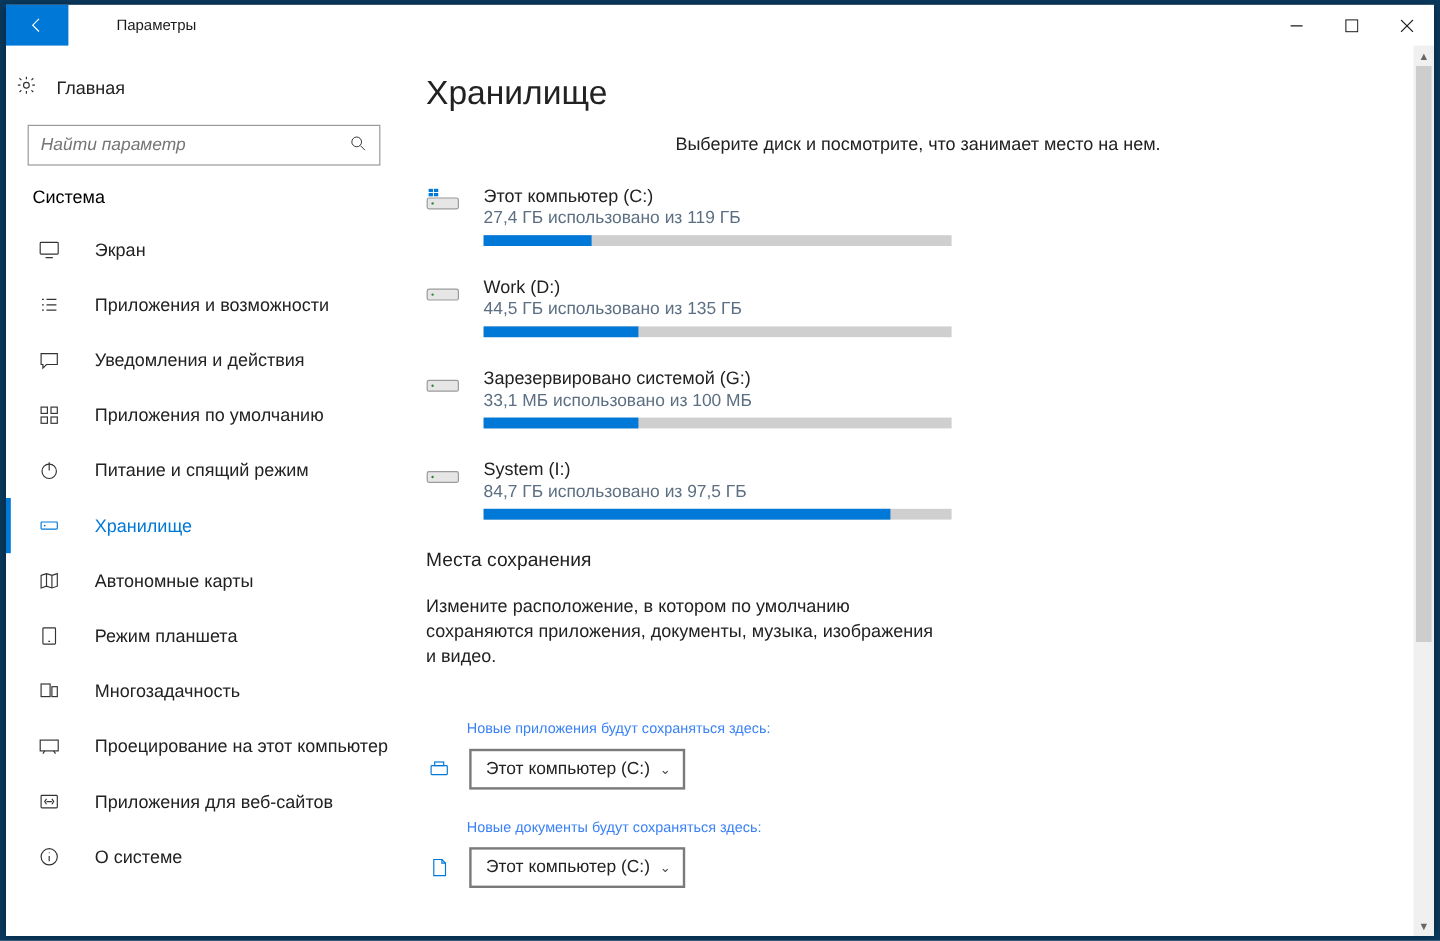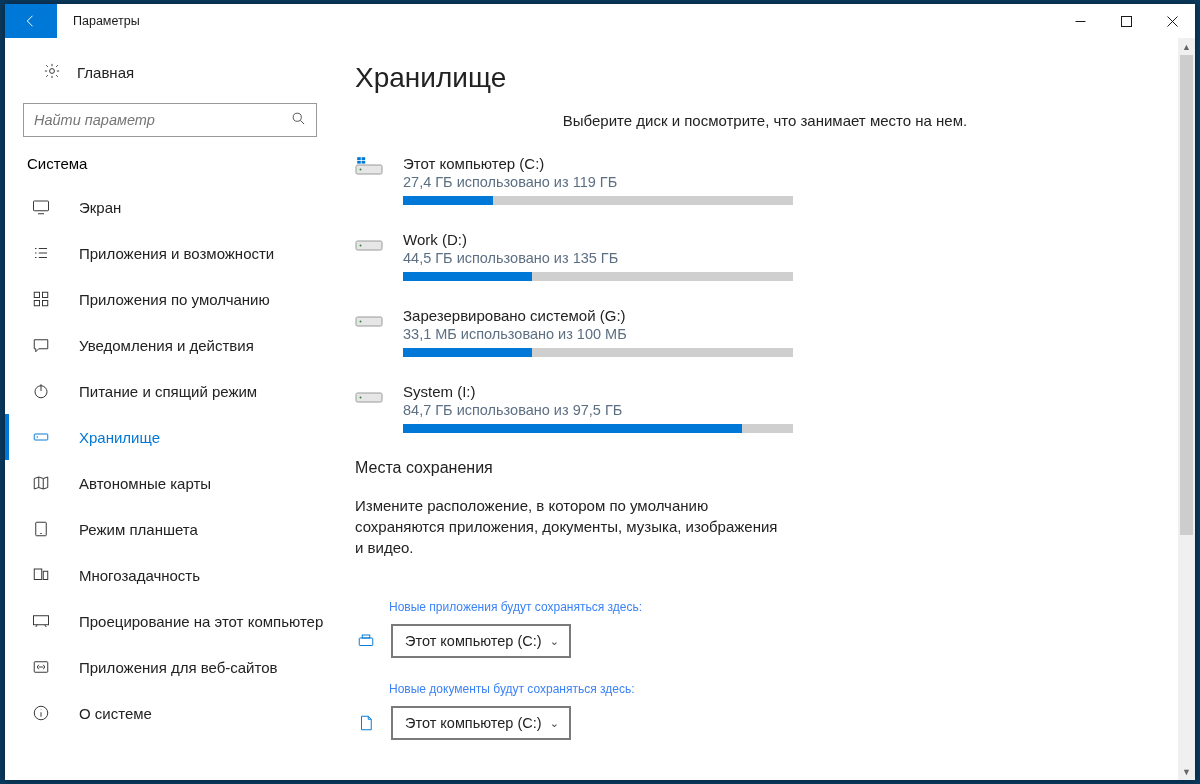--- a/index.html
+++ b/index.html
@@ -20,20 +20,21 @@
     box-shadow: 0 0 8px rgba(0,0,0,0.4);
     display: flex;
     flex-direction: column;
     position: relative;
   }
   .titlebar {
     height: 34px;
     display: flex;
     align-items: stretch;
     border-bottom: 0;
+    gap: 24px;
   }
   .back-btn {
     width: 52px;
     background: #0078d7;
     color: #fff;
     display: flex;
     align-items: center;
     justify-content: center;
     font-size: 18px;
   }
@@ -62,21 +63,21 @@
     overflow: hidden;
   }
   .sidebar {
     width: 322px;
     padding: 16px 0 0 0;
     border-right: 0;
   }
   .home-row {
     display: flex;
     align-items: center;
-    padding: 8px 0 8px 38px;
+    padding: 8px 0 8px 8px;
     font-size: 15px;
     color: #222;
     gap: 16px;
     margin-bottom: 12px;
   }
   .search-box {
     margin: 0 10px 18px 18px;
     height: 34px;
     border: 1px solid #999;
     display: flex;
@@ -305,35 +306,35 @@
               <line x1="9" y1="12" x2="20" y2="12"></line>
               <line x1="4" y1="18" x2="6" y2="18"></line>
               <line x1="9" y1="18" x2="20" y2="18"></line>
             </svg>
           </span>
         <span>Приложения и возможности</span>
       </div>
       <div class="nav-item">
         <span class="nicon">
             <svg class="icon" viewBox="0 0 24 24">
+              <path d="M3 5h18v12H9l-4 4v-4H3z"></path>
+            </svg>
+          </span>
+        <span>Уведомления и действия</span>
+      </div>
+      <div class="nav-item">
+        <span class="nicon">
+            <svg class="icon" viewBox="0 0 24 24">
               <rect x="3" y="3" width="7" height="7"></rect>
               <rect x="14" y="3" width="7" height="7"></rect>
               <rect x="3" y="14" width="7" height="7"></rect>
               <rect x="14" y="14" width="7" height="7"></rect>
             </svg>
           </span>
         <span>Приложения по умолчанию</span>
-      </div>
-      <div class="nav-item">
-        <span class="nicon">
-            <svg class="icon" viewBox="0 0 24 24">
-              <path d="M3 5h18v12H9l-4 4v-4H3z"></path>
-            </svg>
-          </span>
-        <span>Уведомления и действия</span>
       </div>
       <div class="nav-item">
         <span class="nicon">
             <svg class="icon" viewBox="0 0 24 24">
               <circle cx="12" cy="13" r="8"></circle>
               <line x1="12" y1="3" x2="12" y2="12"></line>
             </svg>
           </span>
         <span>Питание и спящий режим</span>
       </div>

